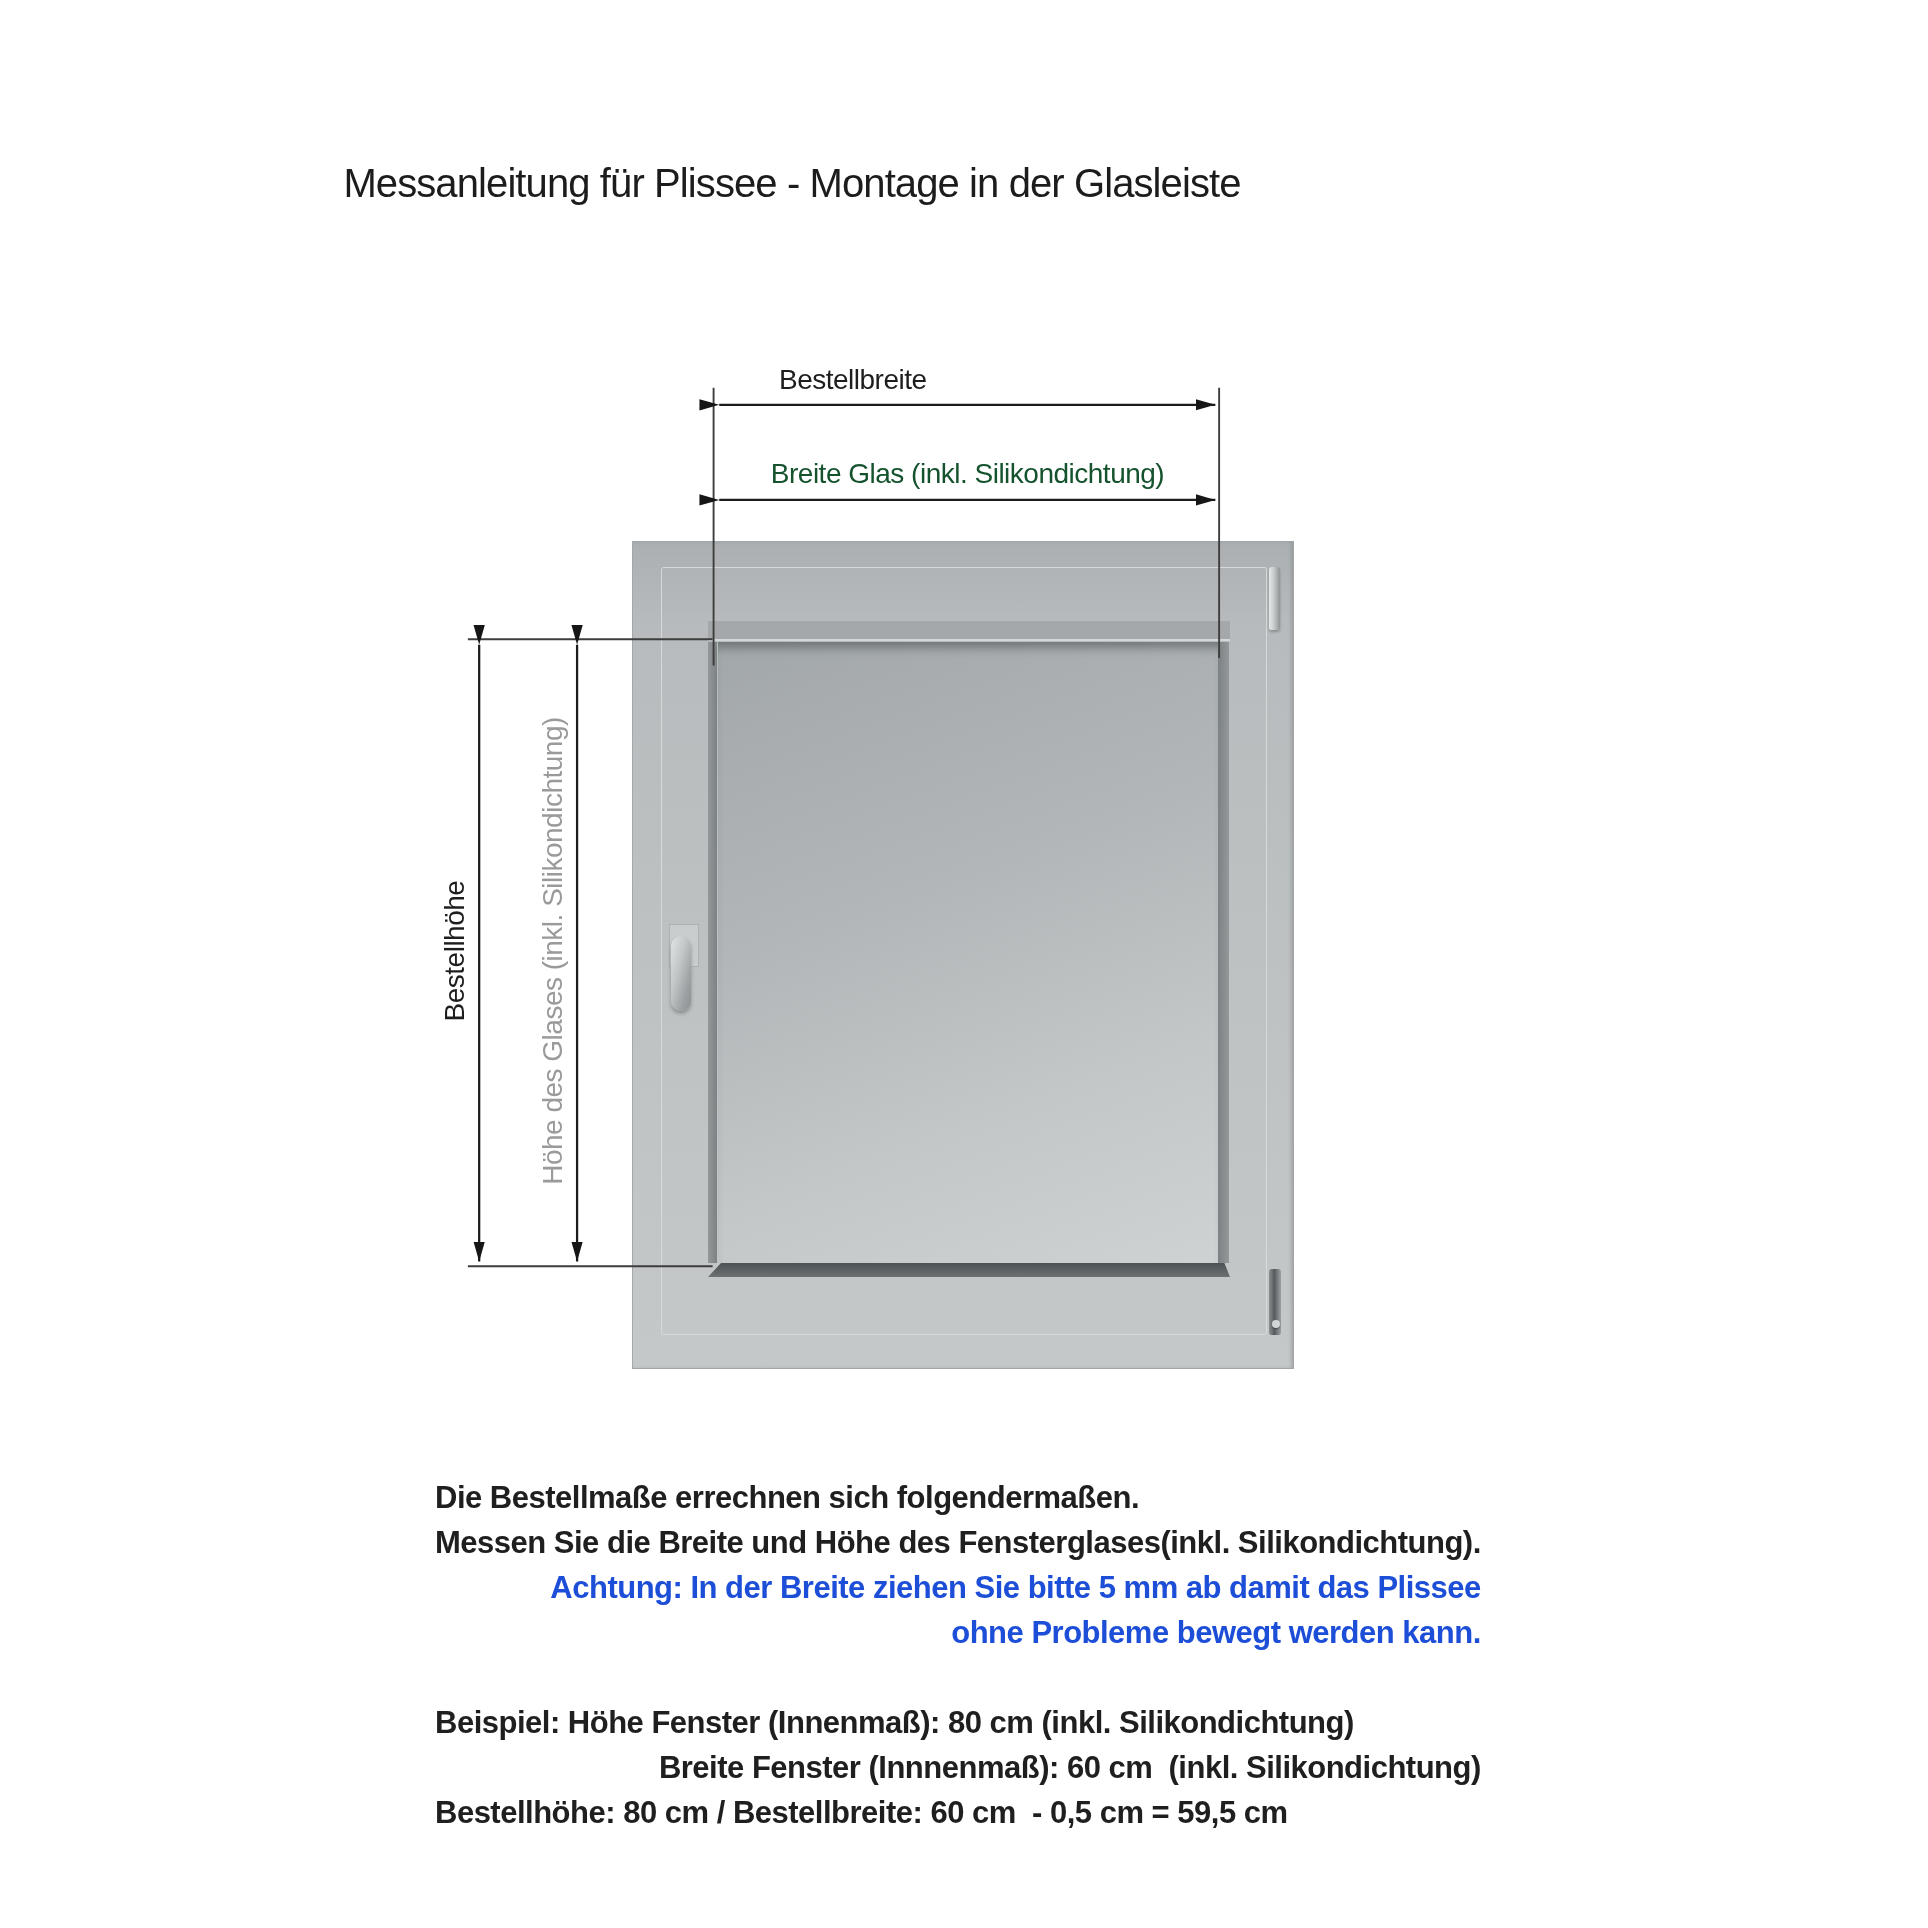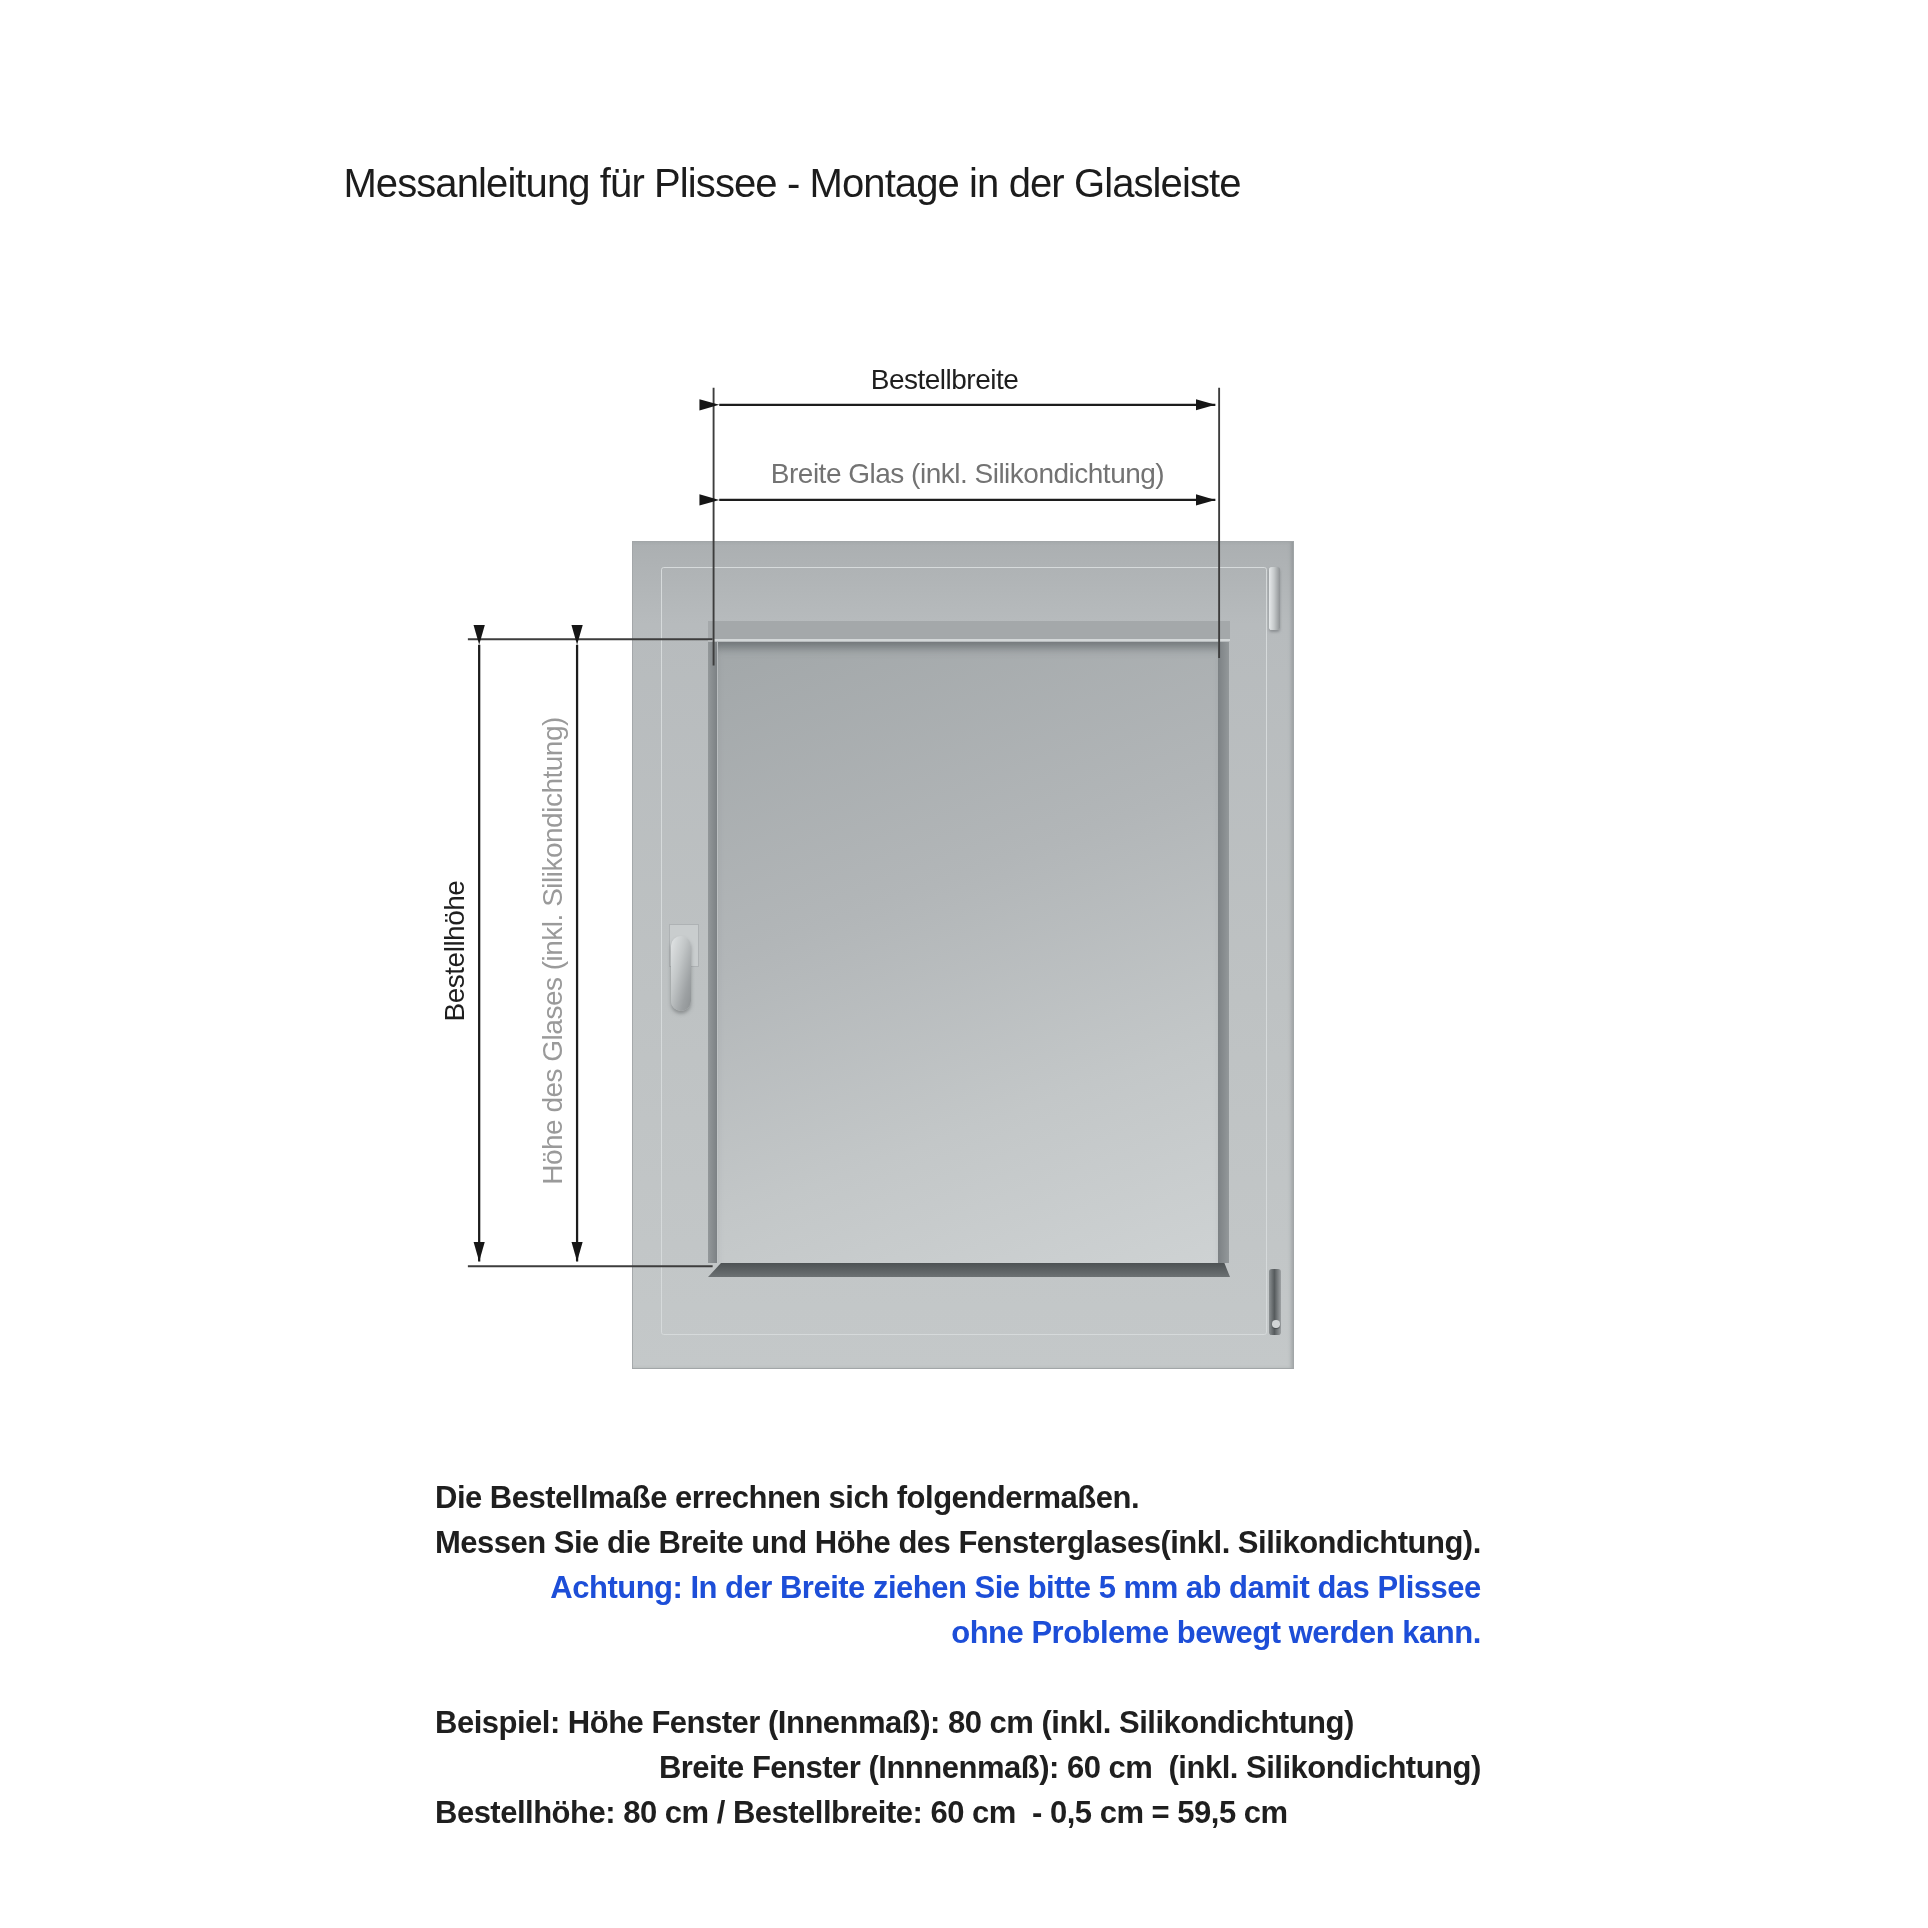--- a/index.html
+++ b/index.html
@@ -67,22 +67,22 @@
   }
   .hinge-dot{
     left:1272px;top:1320px;width:7.5px;height:7.5px;border-radius:50%;
     background:#d2d5d6;box-shadow:0 0.9px 0.9px rgba(60,64,66,.7);
   }
 
   
   .dim-label{
     font-size:28px;letter-spacing:-0.5px;line-height:34px;white-space:nowrap;
   }
-  .lbl-bestellbreite{left:756px;top:363px;width:377px;text-align:center;color:#1e1e1e;}
-  .lbl-breite-glas{left:732px;top:457px;width:471px;text-align:center;color:#737373;}
+  .lbl-bestellbreite{left:779px;top:363px;width:377px;color:#1e1e1e;}
+  .lbl-breite-glas{left:732px;top:457px;width:471px;text-align:center;color:#14532d;}
   .lbl-rot{transform:translate(-50%,-50%) rotate(-90deg);}
   .lbl-bestellhoehe{left:455px;top:951px;color:#1e1e1e;}
   .lbl-hoehe-glases{left:553px;top:951px;color:#9a9a9a;}
 
   .dim-svg{left:0;top:0;width:1928px;height:1928px;pointer-events:none;}
 
   
   .text-block{left:435px;top:1475px;font-size:31px;letter-spacing:-0.5px;line-height:45px;color:#1f1f1f;}
   .txt-line{white-space:pre;font-weight:bold;}
   .txt-warning{color:#1d4ed8;text-align:right;}

